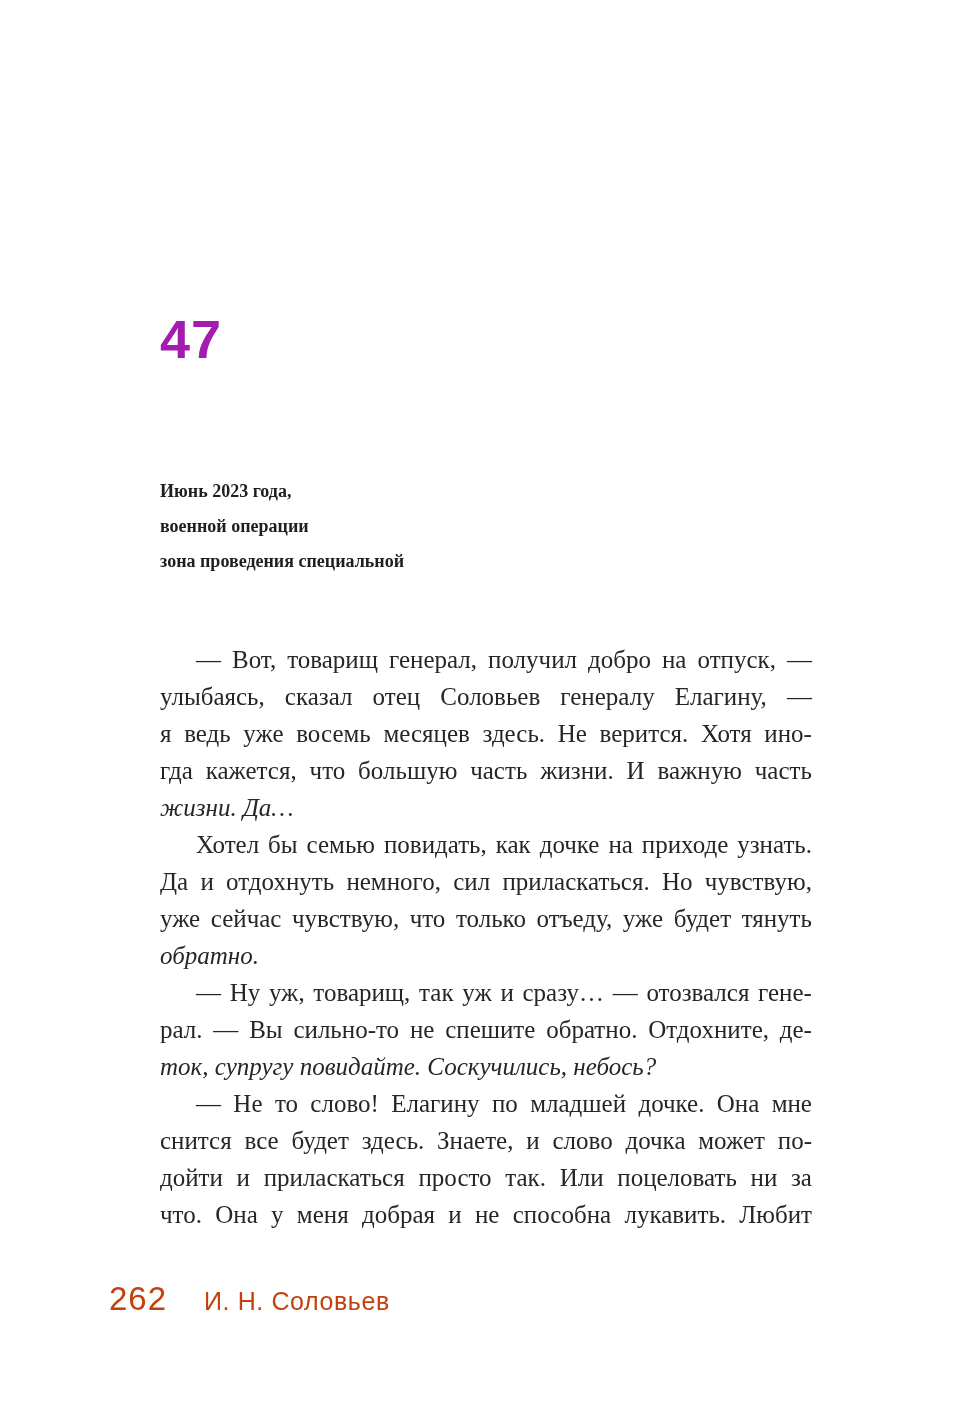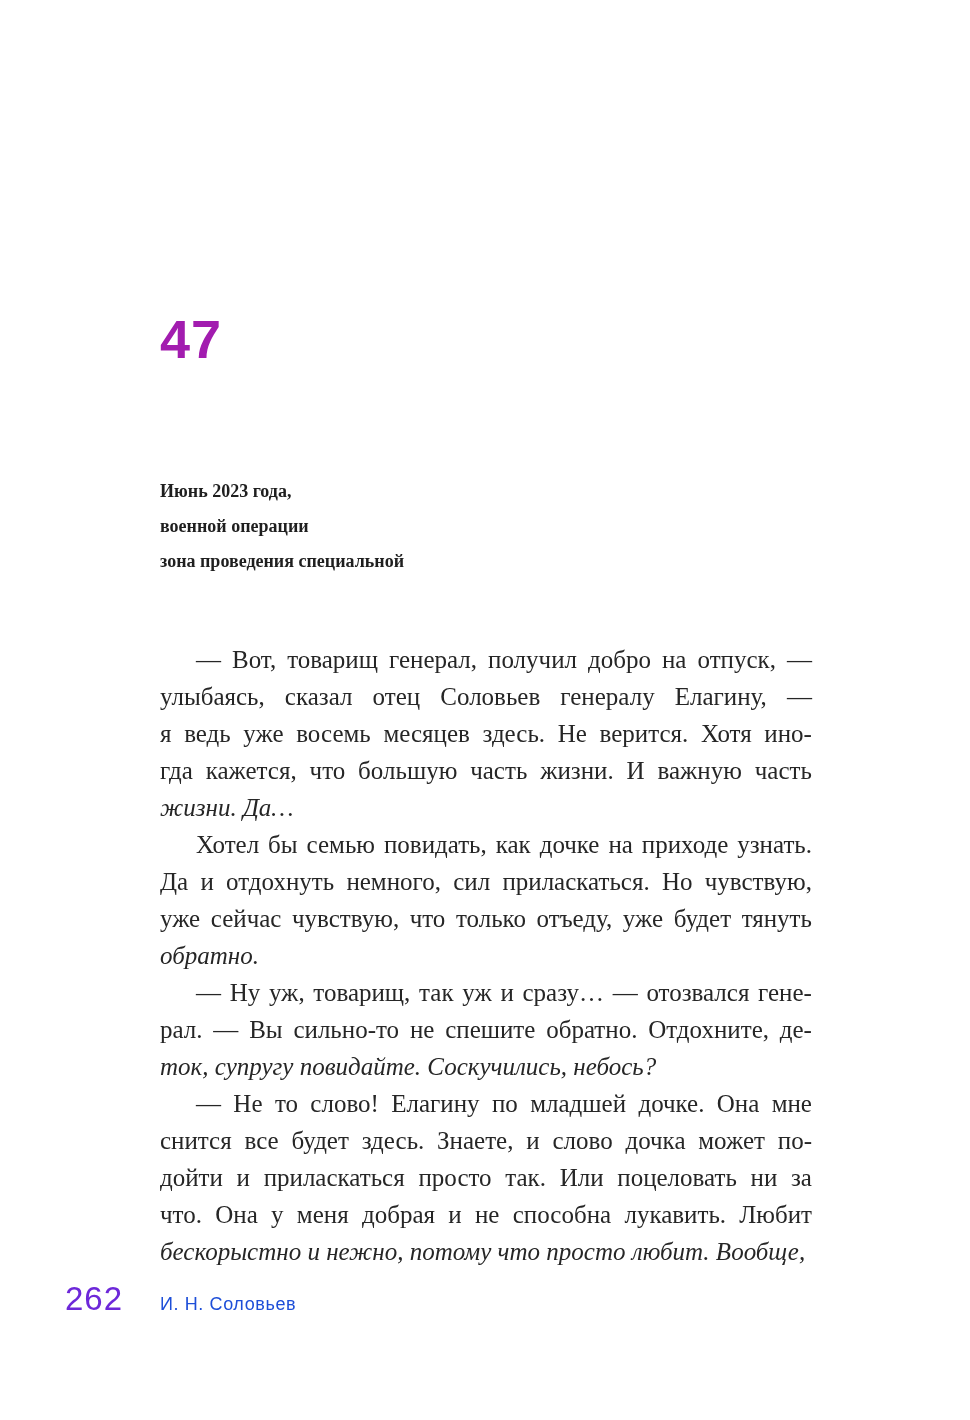--- a/index.html
+++ b/index.html
@@ -54,27 +54,28 @@
   .footer {
     position:absolute;
     left:65px; top:1280px;
     display:flex;
     align-items:baseline;
     font-family:"Liberation Sans", sans-serif;
   }
   .page-number {
     font-size:33px;
     line-height:38px;
-    color:#6d28d9;
+    color:#c2410c;
     width:95px;
     letter-spacing:1px;
+    margin-left:44px;
   }
   .author {
-    font-size:18px;
-    color:#1d4ed8;
+    font-size:25px;
+    color:#c2410c;
     letter-spacing:0.6px;
   }
 </style>
 </head>
 <body>
 
 <div class="page">
 
   <div class="chapter-number">47</div>
 
@@ -234,21 +235,20 @@
           <span>Она</span>
           <span>у</span>
           <span>меня</span>
           <span>добрая</span>
           <span>и</span>
           <span>не</span>
           <span>способна</span>
           <span>лукавить.</span>
           <span>Любит</span>
         </div>
-        <div class="line last">бескорыстно и нежно, потому что просто любит. Вообще,</div>
       </div>
     </div>
 
   <div class="footer">
     <span class="page-number">262</span>
     <span class="author">И. Н. Соловьев</span>
   </div>
 
 </div>
 

